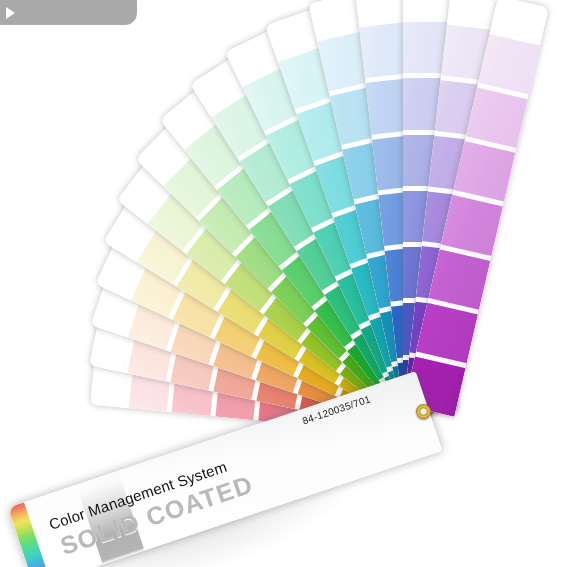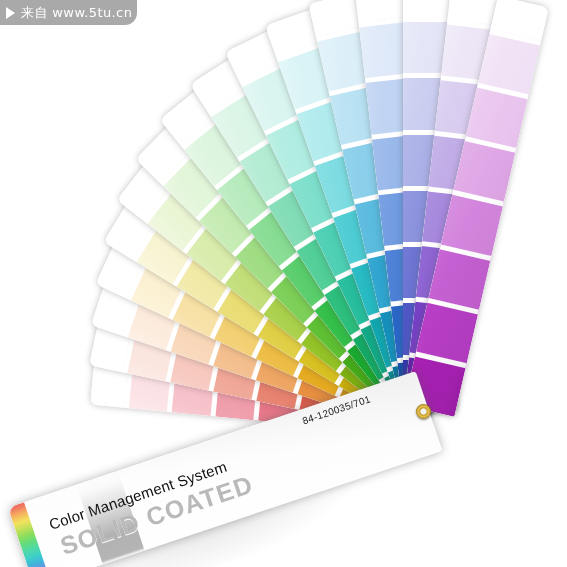--- a/index.html
+++ b/index.html
@@ -407,16 +407,15 @@
       <div class="title">Color Management System</div>
       <div class="subtitle">SOLID COATED</div>
       <div class="serial">84-120035/701</div>
     </div>
   </div>
 
   <div id="rivet"></div>
 
   <div id="watermark">
     <span class="tri"></span>
-    <span class="wm-text">来自 www.5tu.cn</span>
   </div>
 
 </div>
 
 </body></html>

